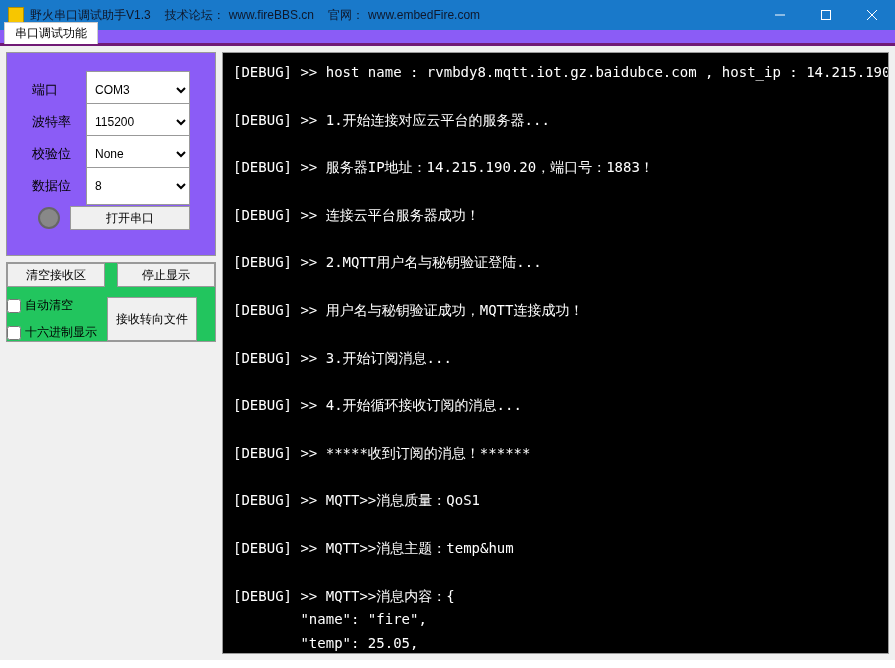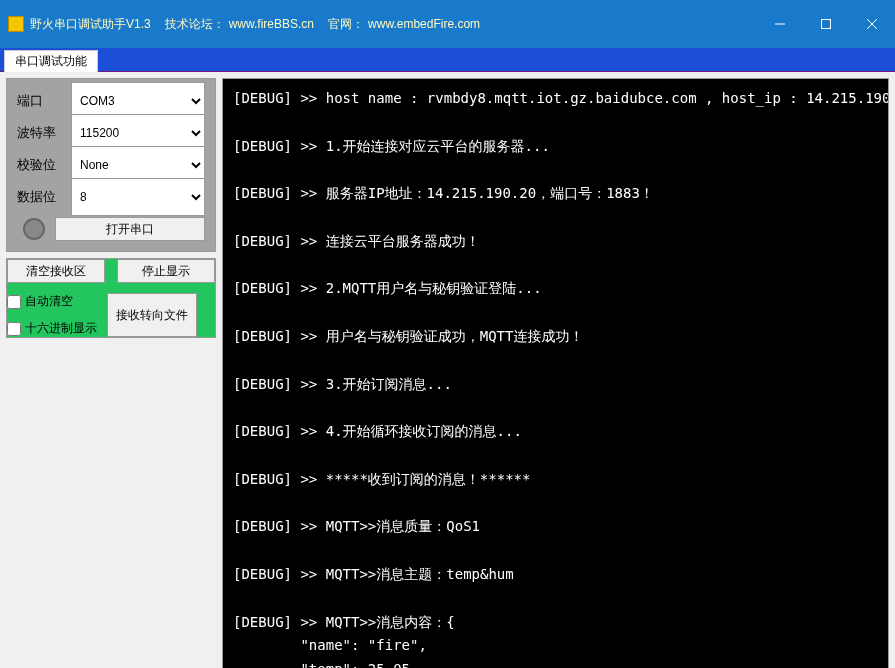--- a/index.html
+++ b/index.html
@@ -1,35 +1,35 @@
 <!DOCTYPE html>
 <html><head>
 <meta charset="utf-8">
 <style>
 * { box-sizing: border-box; margin: 0; padding: 0; font-family: "Microsoft YaHei", "SimSun", sans-serif; }
 body { background: #fff; width: 895px; height: 668px; overflow: hidden; }
 
-.titlebar { height: 48px; background: #1979ca; color: #fef9c3; display: flex; align-items: center; font-size: 12px; }
+.titlebar { height: 30px; background: #1979ca; color: #0f172a; display: flex; align-items: center; font-size: 12px; }
 .titlebar .logo { width: 16px; height: 16px; margin: 0 6px 0 8px; background: #f7c600; border: 1px solid #b38f00; }
 .titlebar .title { margin-right: 14px; }
 .titlebar .label { margin-right: 4px; }
 .titlebar .link { margin-right: 14px; }
 .titlebar .spacer { flex: 1; }
 .titlebar .winbtn { width: 46px; height: 30px; display: flex; align-items: center; justify-content: center; }
 .titlebar .winbtn svg { stroke: #fff; stroke-width: 1; fill: none; }
 .titlebar .close { background: transparent; }
 
-.tabbar { height: 24px; border-bottom: 1px solid #701a75; background: #1d4ed8; display: flex; align-items: flex-end; padding-left: 4px; }
+.tabbar { height: 16px; border-bottom: 3px solid #701a75; background: #8b5cf6; display: flex; align-items: flex-end; padding-left: 4px; }
 .tab { height: 22px; padding: 0 10px; font-size: 12px; border: 1px solid #ccc; border-bottom: none; background: #fff; display: flex; align-items: center; position: relative; top: 1px; }
 .tab.active { background: #fff; }
 
 .content { display: flex; height: calc(668px - 30px - 24px); padding: 6px; gap: 6px; background: #f0f0f0; }
 
 .left { width: 210px; display: flex; flex-direction: column; gap: 6px; }
-.panel { background: #a3a3a3; border: 1px solid #999; padding: 10px; }
+.panel { background: #8b5cf6; border: 1px solid #999; padding: 25px; }
 .row { display: flex; align-items: center; margin-bottom: 8px; height: 24px; }
 .row:last-child { margin-bottom: 0; }
 .row .lbl { width: 54px; color: #000; font-size: 13px; }
 .row select { flex: 1; height: 38px; font-size: 12px; background: #fff; border: 1px solid #999; padding: 0 4px; }
 .row2 { display: flex; align-items: center; gap: 10px; }
 .led { width: 22px; height: 22px; border-radius: 50%; background: #888; border: 2px solid #666; margin-left: 6px; }
 .btn { height: 24px; background: #f0f0f0; border: 1px solid #999; font-size: 12px; cursor: pointer; display: flex; align-items: center; justify-content: center; }
 .btn.open { flex: 1; }
 
 .panel2 { background: #22c55e; border: 1px solid #999; padding: 0; }

